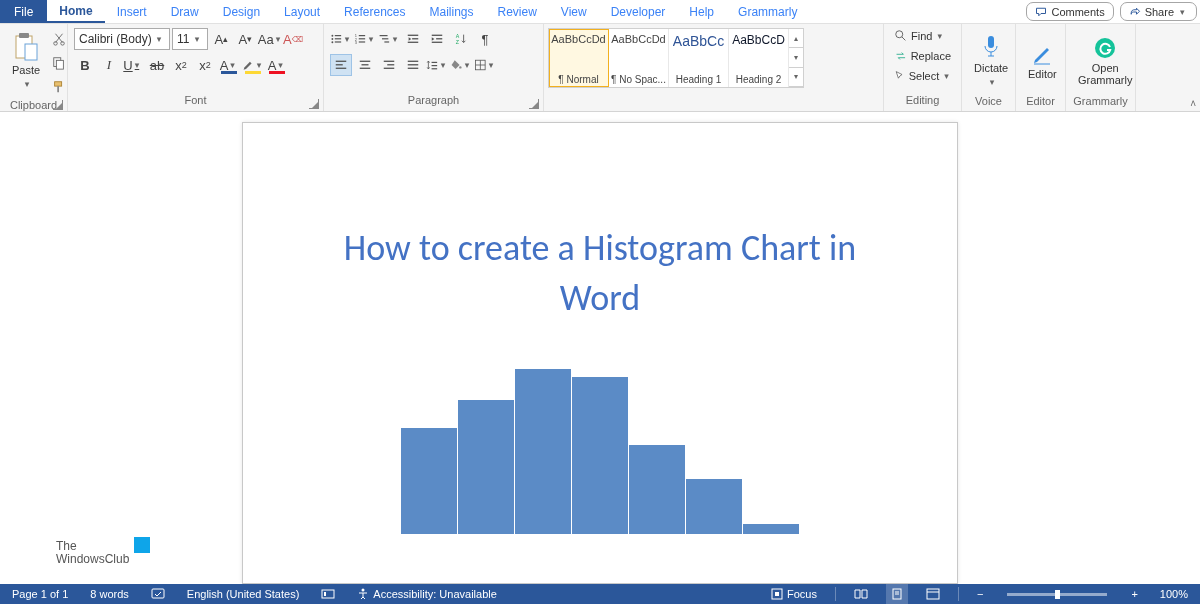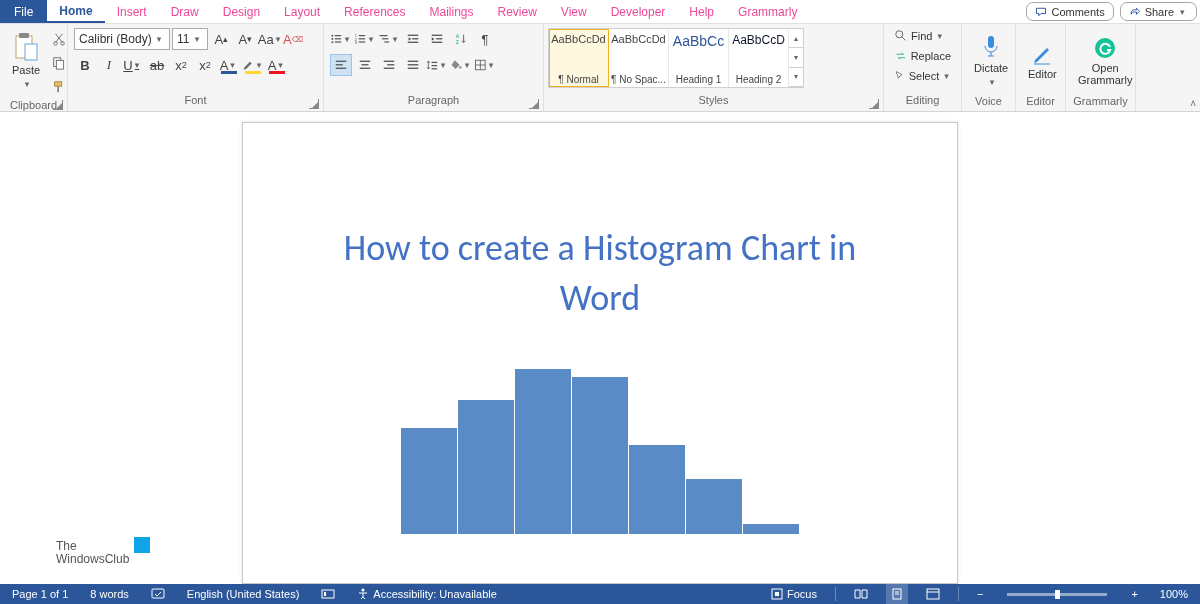--- a/index.html
+++ b/index.html
@@ -1,21 +1,21 @@
 <!DOCTYPE html>
 <html><head>
 <meta charset="utf-8">
 <style>
   * { box-sizing: border-box; margin: 0; padding: 0; }
   body { font-family: "Segoe UI", Arial, sans-serif; font-size: 12px; color: #333; background: #fff; width: 1200px; height: 604px; overflow: hidden; position: relative; }
   
   
   .tab-bar { height: 24px; background: #fff; display: flex; align-items: stretch; border-bottom: 1px solid #e1e1e1; }
   .file-tab { background: #2b579a; color: #fff; padding: 0 14px; display: flex; align-items: center; font-size: 12px; cursor: pointer; }
-  .tab { padding: 0 12px; display: flex; align-items: center; font-size: 12px; color: #ec4899; cursor: pointer; }
+  .tab { padding: 0 12px; display: flex; align-items: center; font-size: 12px; color: #3b82f6; cursor: pointer; }
   .tab.active { color: #2b579a; font-weight: 600; border-bottom: 2px solid #2b579a; background: #fff; }
   .tab-spacer { flex: 1; }
   .top-pill { border: 1px solid #a6a6a6; border-radius: 7px; padding: 1px 8px; display: flex; align-items: center; margin: 2px 3px; height: 19px; font-size: 11px; cursor: pointer; gap: 4px; color: #333; }
   .top-pill svg { width: 12px; height: 12px; }
   .dd { width: 8px; font-size: 9px; color: #666; margin-left: 2px; }
   
   
   .ribbon { height: 88px; background: #f5f5f5; border-bottom: 1px solid #d4d4d4; display: flex; }
   .group { border-right: 1px solid #e1e1e1; display: flex; flex-direction: column; height: 100%; }
   .group-body { flex: 1; display: flex; align-items: flex-start; padding: 4px 6px 0; }
@@ -320,21 +320,20 @@
             <div class="style-prev" style="color: #0f172a; font-size: 12px;">AaBbCcD</div>
             <div class="style-name">Heading 2</div>
           </div>
           <div class="style-more">
             <div>▴</div>
             <div>▾</div>
             <div>▾</div>
           </div>
         </div>
     </div>
-    <div class="group-label"><span>Styles</span><span class="dialog-launcher"></span></div>
   </div>
 
   <div class="group" style="width:78px">
     <div class="group-body" style="flex-direction:column;align-items:stretch;padding-top:2px">
       <div class="hbtn">
           <svg class="tinyicon" viewBox="0 0 16 16">
             <circle cx="6" cy="6" r="4" fill="none" stroke="#555"></circle>
             <line x1="9" y1="9" x2="13" y2="13" stroke="#555"></line>
           </svg>
           <span>Find</span>

